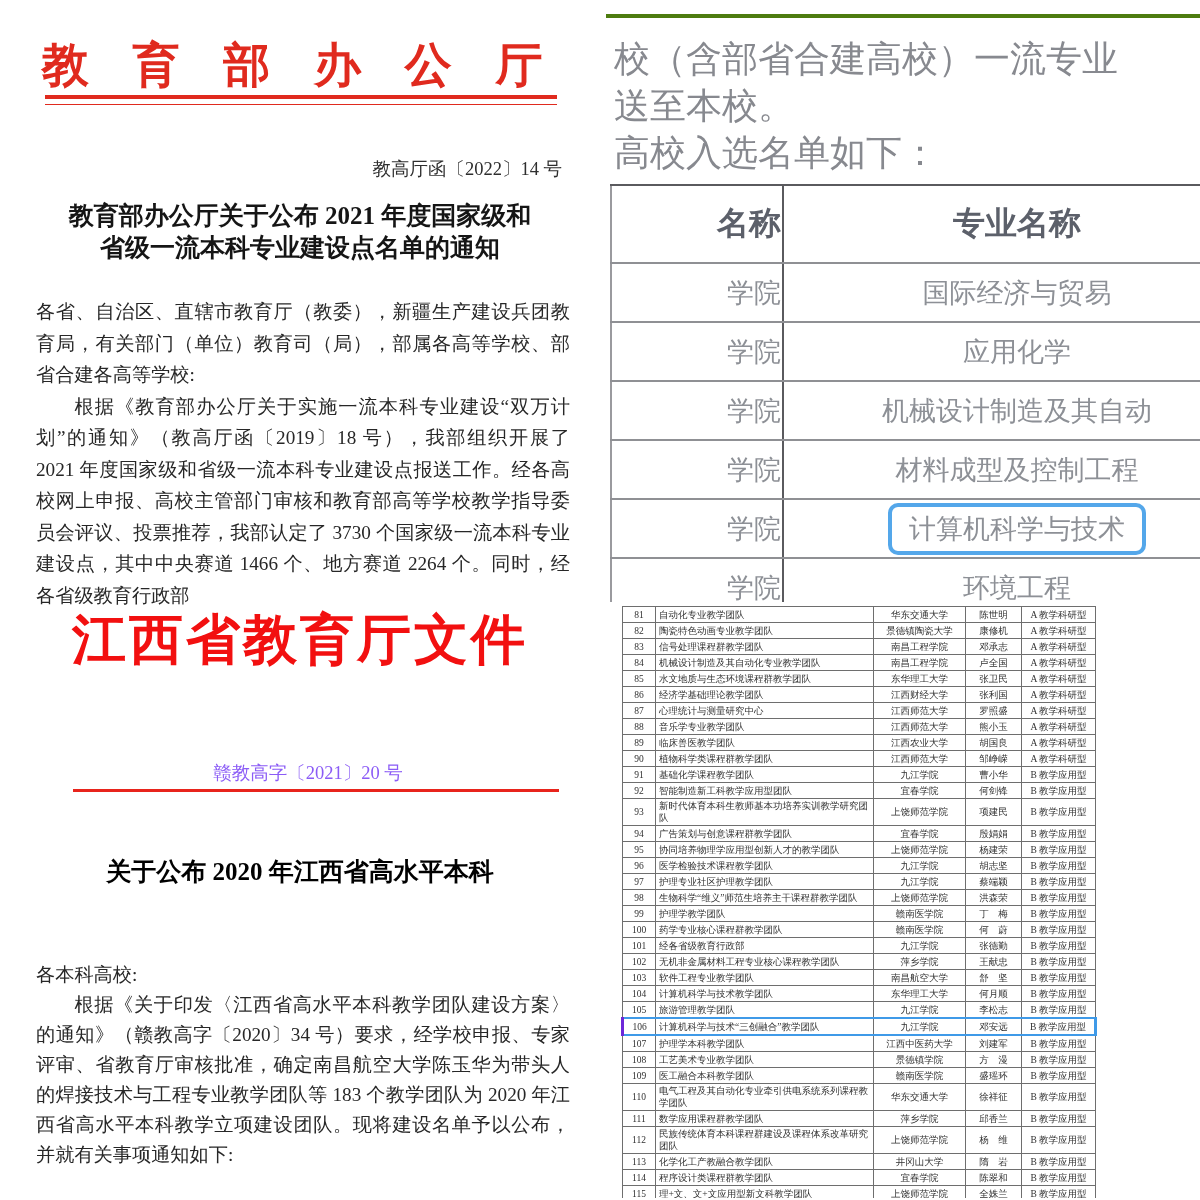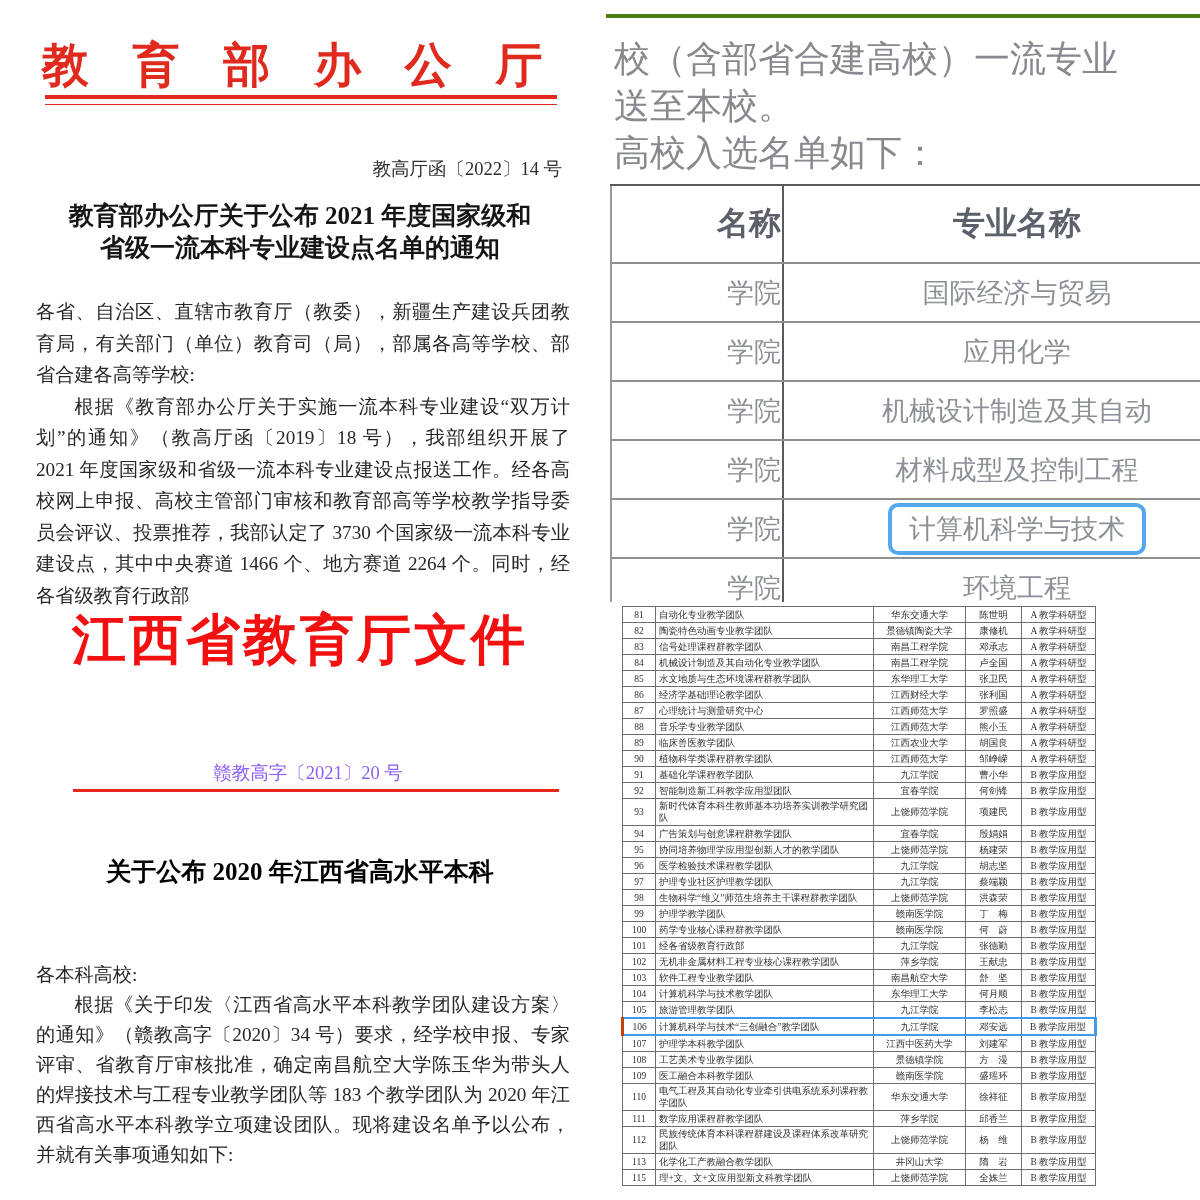--- a/index.html
+++ b/index.html
@@ -49,21 +49,21 @@
     padding:0 17px;line-height:44px;}
 
   
   .rb-snippet{position:absolute;left:621px;top:606px;width:479px;height:592px;overflow:hidden;}
   .rb-table{width:473px;border-collapse:collapse;table-layout:fixed;
     font-size:9.5px;color:#303030;line-height:12px;}
   .rb-table td{border:1px solid #6e6e6e;padding:1px 3px;height:13px;}
   .rb-table td.num,.rb-table td.univ,.rb-table td.lead,.rb-table td.cat{text-align:center;padding:1px 1px;}
   .rb-table td.name{text-align:left;}
   .hlrow td{border-top:2.5px solid #3f9ae8;border-bottom:2.5px solid #3f9ae8;}
-  .hlrow td:first-child{border-left:3px solid #c2410c;border-radius:7px 0 0 7px;}
+  .hlrow td:first-child{border-left:3px solid #6d28d9;border-radius:7px 0 0 7px;}
   .hlrow td:last-child{border-right:3px solid #3f9ae8;border-radius:0 7px 7px 0;}
 </style>
 </head>
 <body>
 
 <div class="page">
 
   <div class="left-col">
 
     <div class="org-header">教 育 部 办 公 厅</div>
@@ -375,20 +375,27 @@
             <td class="cat">B 教学应用型</td>
           </tr>
           <tr>
             <td class="num">113</td>
             <td class="name">化学化工产教融合教学团队</td>
             <td class="univ">井冈山大学</td>
             <td class="lead">隋　岩</td>
             <td class="cat">B 教学应用型</td>
           </tr>
           <tr>
+            <td class="num">114</td>
+            <td class="name">程序设计类课程群教学团队</td>
+            <td class="univ">宜春学院</td>
+            <td class="lead">陈翠和</td>
+            <td class="cat">B 教学应用型</td>
+          </tr>
+          <tr>
             <td class="num">115</td>
             <td class="name">理+文、文+文应用型新文科教学团队</td>
             <td class="univ">上饶师范学院</td>
             <td class="lead">全姝兰</td>
             <td class="cat">B 教学应用型</td>
           </tr>
         </tbody>
     </table>
   </div>
 

